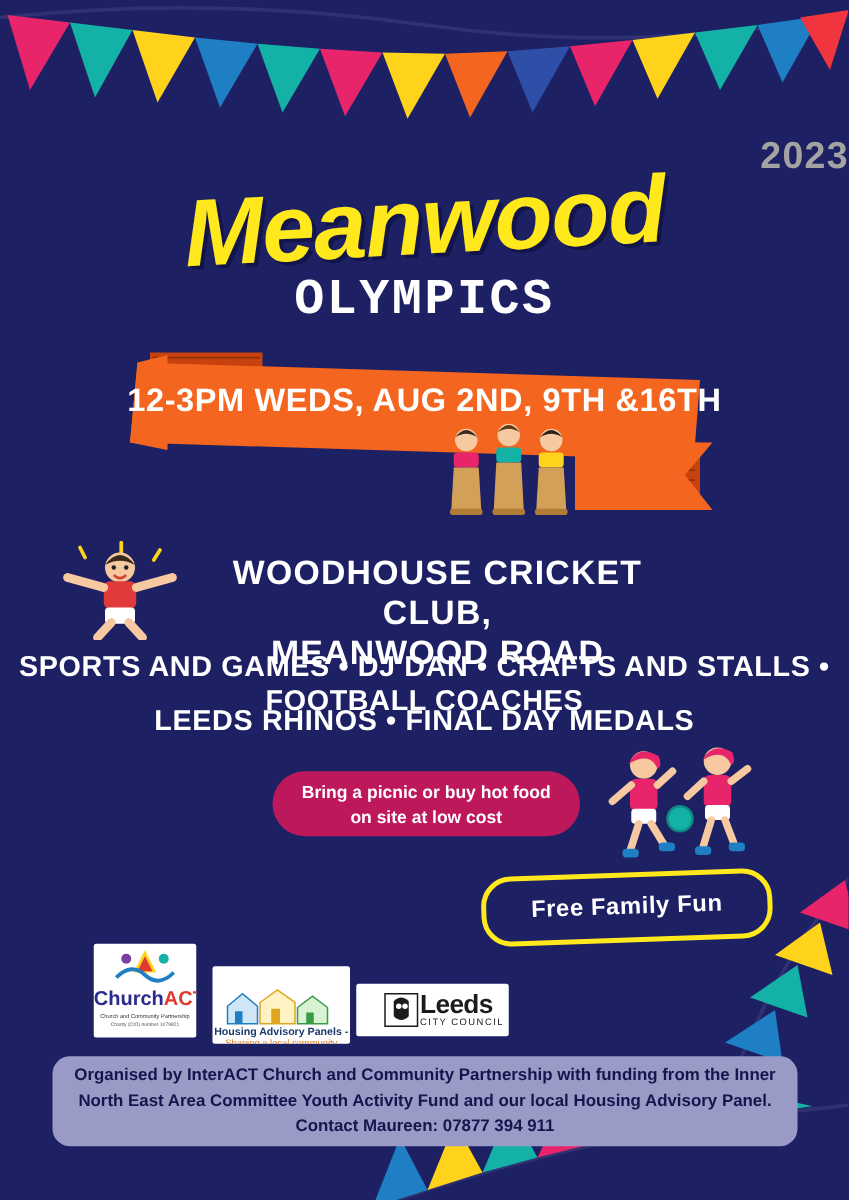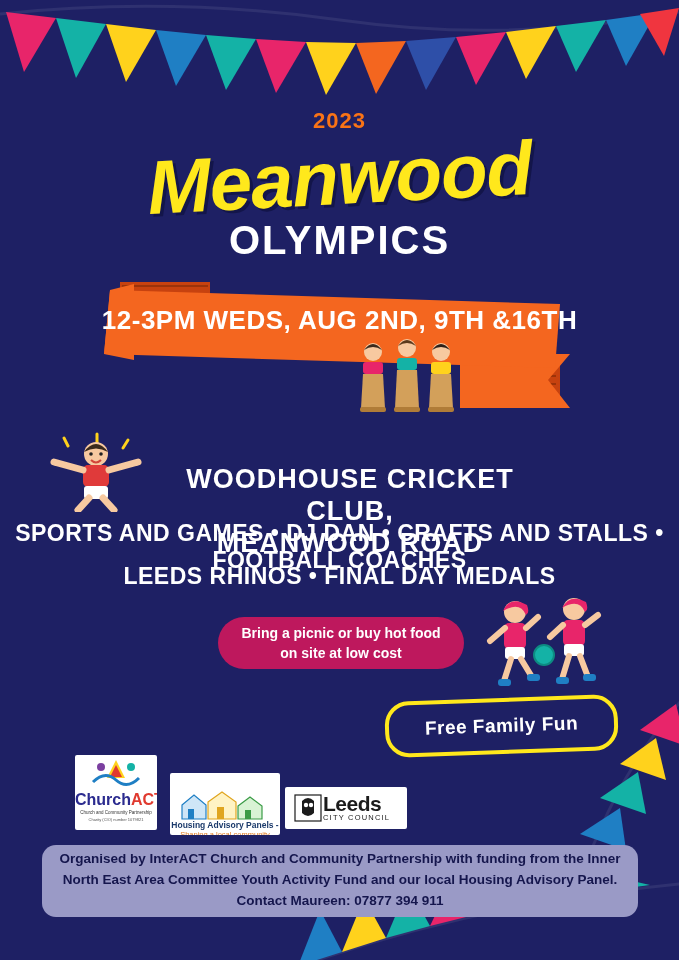--- a/index.html
+++ b/index.html
@@ -31,23 +31,23 @@
 
   #bunting-top { top: 0; left: 0; width: 679px; height: 110px; }
   #bunting-right { top: 700px; left: 480px; width: 210px; height: 200px; }
   #bunting-bottom { top: 880px; left: 180px; width: 500px; height: 90px; }
 
   
   .year {
     position: absolute;
     top: 108px;
     left: 0; right: 0;
-    text-align: center;
-    color: #f97316;
-    font-size: 22px;
+    text-align: right;
+    color: #a3a3a3;
+    font-size: 30px;
     font-weight: bold;
     letter-spacing: 1px;
   }
   .title-main {
     position: absolute;
     top: 140px;
     left: 0; right: 0;
     text-align: center;
     color: #ffe81c;
     font-size: 76px;
@@ -60,20 +60,21 @@
   }
   .title-sub {
     position: absolute;
     top: 218px;
     left: 0; right: 0;
     text-align: center;
     color: #ffffff;
     font-size: 40px;
     font-weight: bold;
     letter-spacing: 2px;
+    font-family: Liberation Mono, monospace;
   }
 
   
   #ribbon-wrap {
     position: absolute;
     top: 268px;
     left: 100px;
     width: 470px;
     height: 150px;
   }
@@ -93,21 +94,20 @@
     position: absolute;
     top: 443px;
     left: 140px;
     width: 420px;
     text-align: center;
     color: #ffffff;
     font-size: 27px;
     font-weight: bold;
     letter-spacing: 1px;
     line-height: 1.18;
-    margin-top: 21px;
   }
 
   
   .features-1 {
     position: absolute;
     top: 520px;
     left: 0; right: 0;
     text-align: center;
     color: #ffffff;
     font-size: 23px;
@@ -184,21 +184,21 @@
     left: 5px; top: 0px; width: 82px; height: 75px;
     padding-top: 3px;
   }
   #logo-hap {
     left: 100px; top: 18px; width: 110px; height: 62px;
     padding-top: 18px;
   }
   #logo-leeds {
     left: 215px; top: 32px; width: 122px; height: 42px;
     display: flex; align-items: center; justify-content: flex-start;
-    padding-left: 8px;
+    padding-left: 21px;
   }
   .interact-text1 {
     font-size: 16px; font-weight: bold; color: #2b2b8f; line-height: 1.05;
   }
   .interact-text1 .act { color: #e03a2f; }
   .interact-text2 {
     font-size: 4.5px; color: #333; margin-top: 1px; line-height: 1.3;
   }
   .interact-text3 {
     font-size: 4px; color: #555; margin-top: 1px;
@@ -222,26 +222,27 @@
     position: absolute;
     top: 845px;
     left: 42px;
     width: 596px;
     height: 72px;
     background: #9a9ac6;
     border-radius: 14px;
     display: flex;
     flex-direction: column;
     align-items: center;
+    justify-content: center;
     color: #15164d;
     font-size: 13.5px;
     font-weight: bold;
     line-height: 1.55;
     text-align: center;
-    padding: 4px 14px;
+    padding: 16px 14px;
     box-sizing: border-box;
   }
 
   
   .people { position: absolute; pointer-events: none; }
   #kids-ribbon { top: 338px; left: 355px; width: 110px; height: 80px; }
   #kid-jumping { top: 432px; left: 42px; width: 110px; height: 80px; }
   #footballers { top: 595px; left: 482px; width: 130px; height: 105px; }
 </style>
 </head>

